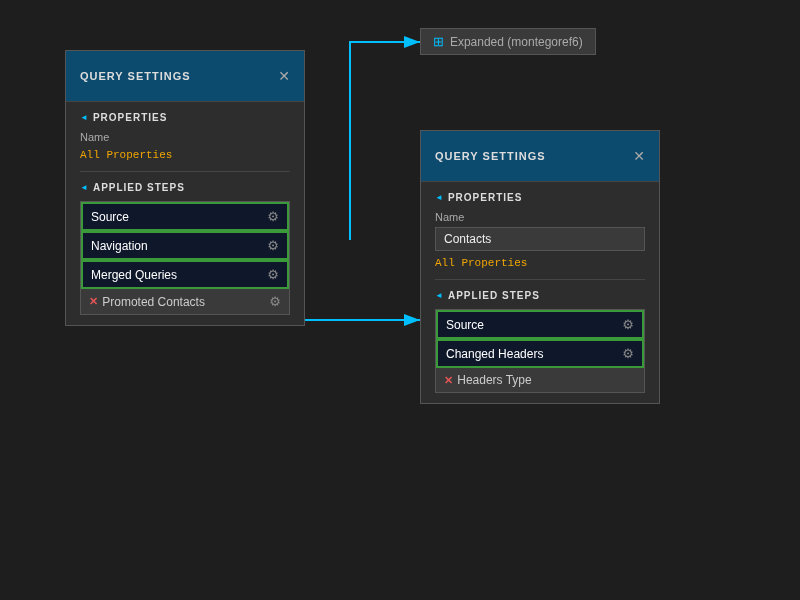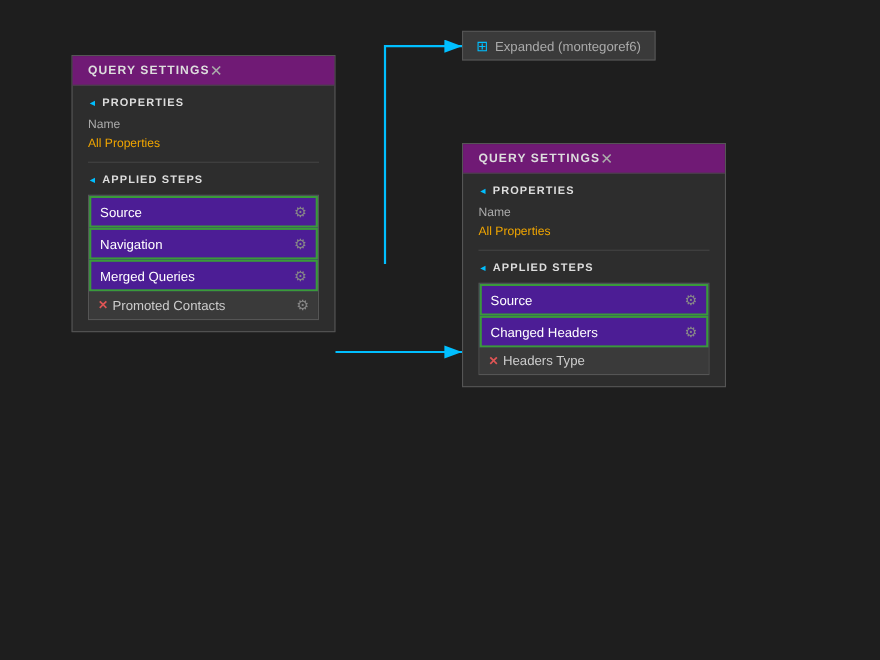--- a/index.html
+++ b/index.html
@@ -15,23 +15,24 @@
     .panel {
       position: absolute;
       background: #2d2d2d;
       border: 1px solid #555;
       color: #ccc;
       font-size: 12px;
     }
 
     .panel-header {
       display: flex;
-      align-items: center;
-      padding: 6px 14px;
-      background: #701a75;
+      justify-content: space-between;
+      align-items: center;
+      padding: 18px 14px;
+      background: #0c4a6e;
       border-bottom: 1px solid #444;
     }
 
     .panel-header h2 {
       font-size: 11px;
       font-weight: 700;
       letter-spacing: 1px;
       color: #ddd;
     }
 
@@ -81,20 +82,21 @@
       font-size: 12px;
       outline: none;
     }
 
     .all-properties-link {
       color: #f0a500;
       font-size: 11px;
       cursor: pointer;
       margin-top: 6px;
       display: block;
+      font-family: Liberation Mono, monospace;
     }
 
     .divider {
       border: none;
       border-top: 1px solid #444;
       margin: 10px 0;
     }
 
     .steps-list {
       list-style: none;
@@ -113,21 +115,21 @@
       cursor: pointer;
       font-size: 12px;
       color: #ccc;
     }
 
     .step-item:last-child {
       border-bottom: none;
     }
 
     .step-item.active {
-      background: #4c1d95;
+      background: #0f172a;
       border: 2px solid #3a9a3a;
       color: #fff;
     }
 
     .step-item .step-left {
       display: flex;
       align-items: center;
       gap: 4px;
     }
 
@@ -232,20 +234,21 @@
 
   <div class="panel-header">
     <h2>QUERY SETTINGS</h2>
     <button class="close-btn">✕</button>
   </div>
 
   <div class="panel-body">
     <div class="section-title">PROPERTIES</div>
 
     <div class="field-label">Name</div>
+    <input class="field-input" type="text" value="Contacts" style="">
 
     <a class="all-properties-link">All Properties</a>
 
     <hr class="divider">
 
     <div class="section-title">APPLIED STEPS</div>
 
     <ul class="steps-list">
 
     <li class="step-item active">

